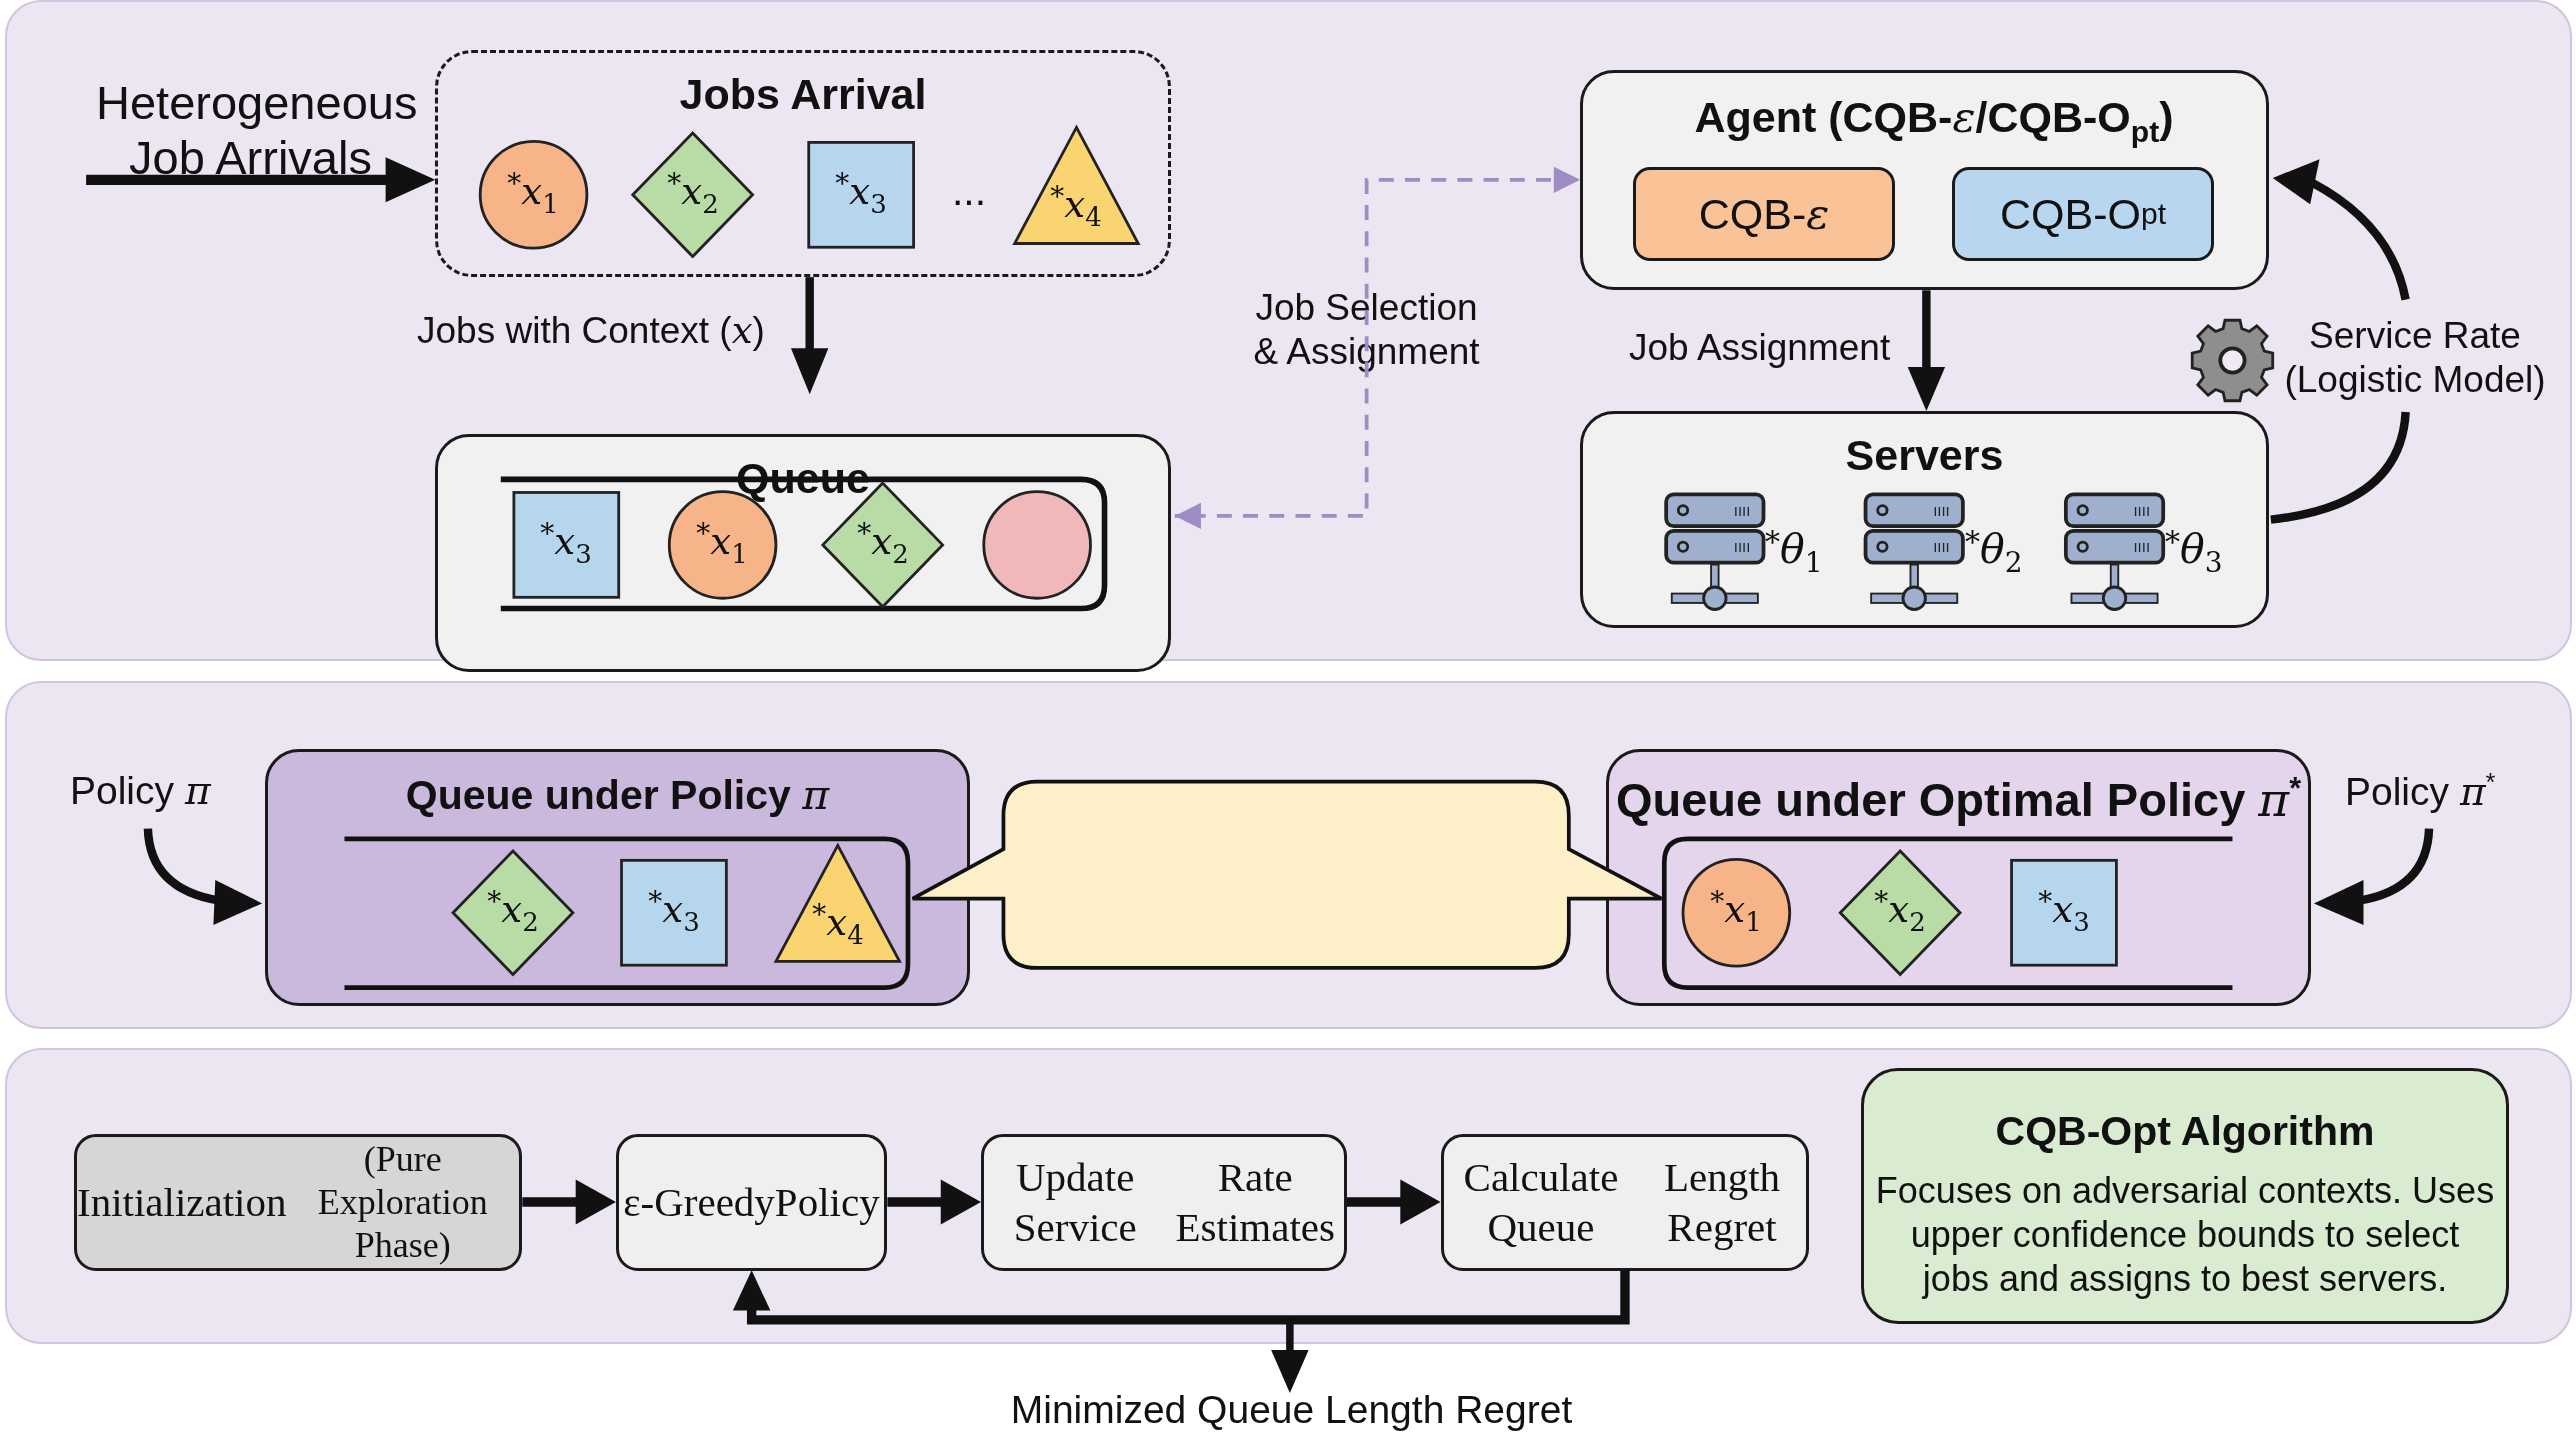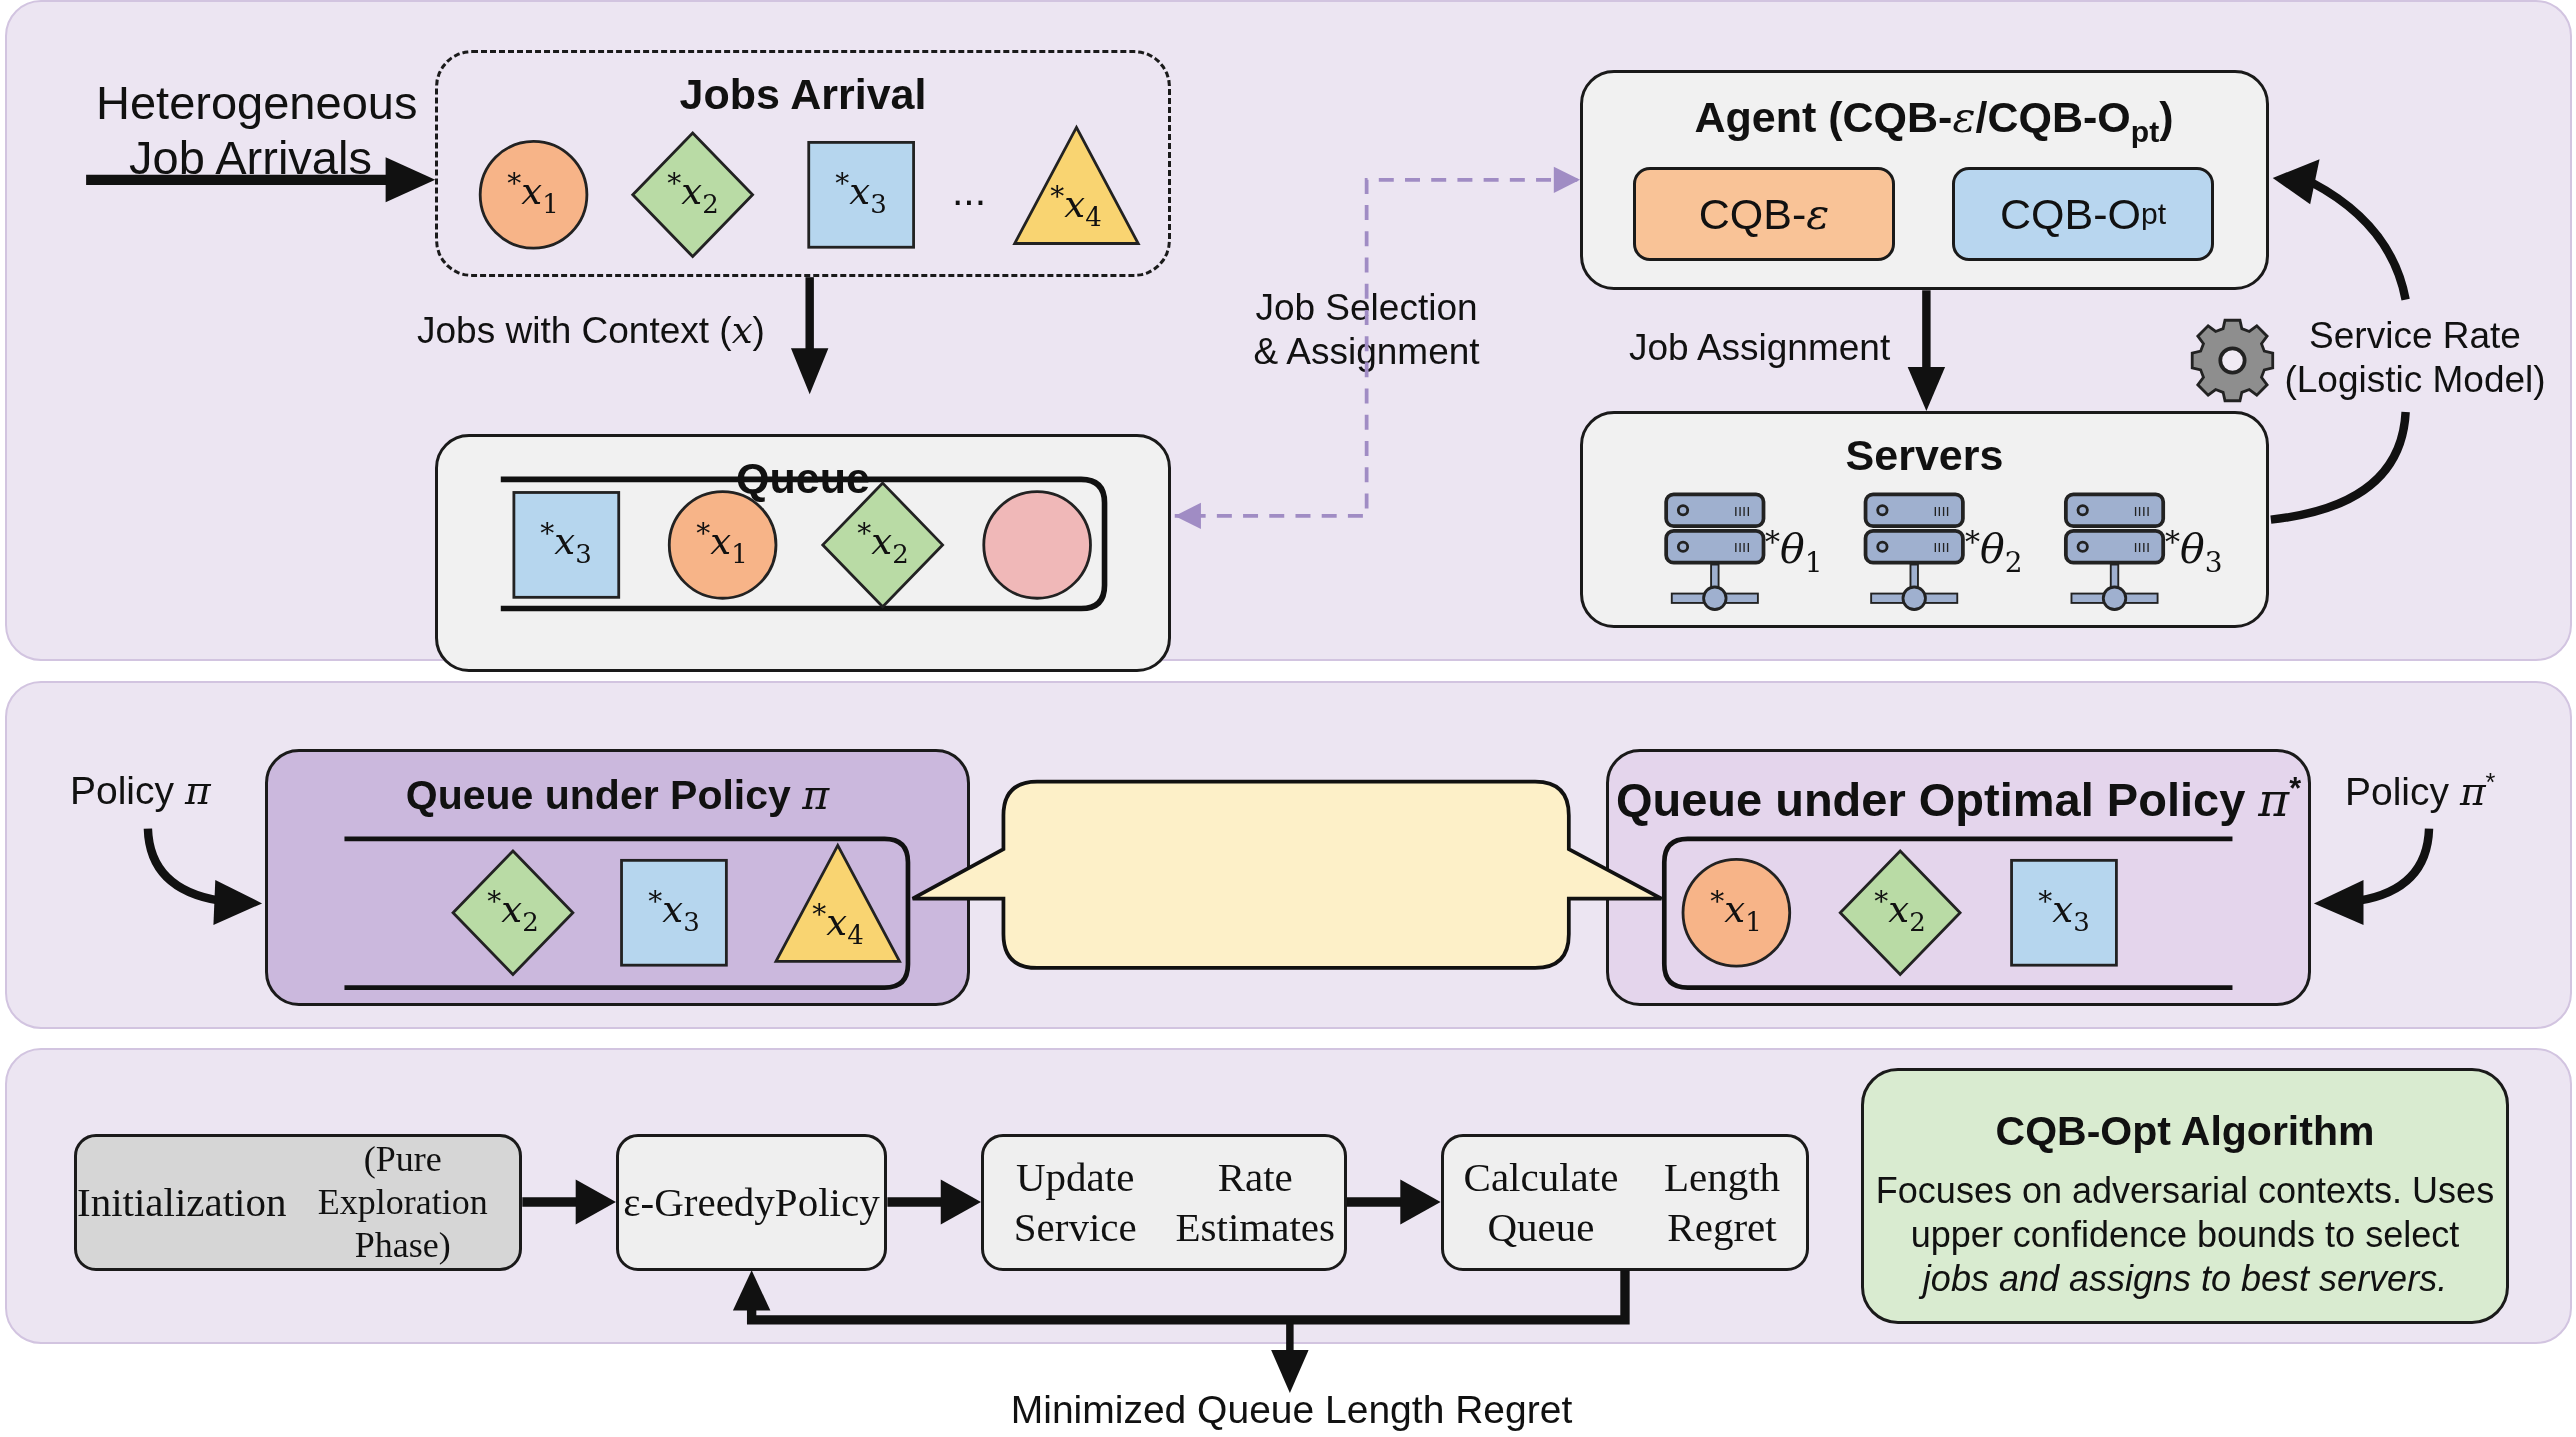--- a/index.html
+++ b/index.html
@@ -106,21 +106,21 @@
 </div>
 <div class="step" style="left:1441px; top:1134px; width:368px; height:137px;">
   <div>Calculate Queue</div>
   <div>Length Regret</div>
 </div>
 
 <div class="abs" style="left:1861px; top:1068px; width:648px; height:256px; background:#d9ebd0; border:3.7px solid #1a1a1a; border-radius:37px; text-align:center;">
   <div style="font-weight:bold; font-size:41px; margin-top:37px;">CQB-Opt Algorithm</div>
   <div style="font-size:36px; margin-top:15px;">Focuses on adversarial contexts. Uses</div>
   <div style="font-size:36px; margin-top:1.9px;">upper confidence bounds to select</div>
-  <div style="font-size:36px; margin-top:1.9px;font-style:italic;">jobs and assigns to best servers.</div>
+  <div style="font-size:36px; margin-top:1.9px;">jobs and assigns to best servers.</div>
 </div>
 
 <div class="lbl" style="left:936px; top:1387px; width:711px; font-size:39px;">Minimized Queue Length Regret</div>
 
 <svg class="overlay" id="overlay" viewBox="0 0 2752 1536" xmlns="http://www.w3.org/2000/svg">
   <defs>
     <marker id="ah" markerWidth="10" markerHeight="10" refX="8" refY="5" orient="auto" markerUnits="userSpaceOnUse" viewBox="0 0 10 10">
       <path d="M0,0 L10,5 L0,10 z" fill="#111"></path>
     </marker>
     <marker id="ahDash" markerWidth="30" markerHeight="30" refX="26" refY="15" orient="auto" markerUnits="userSpaceOnUse">

